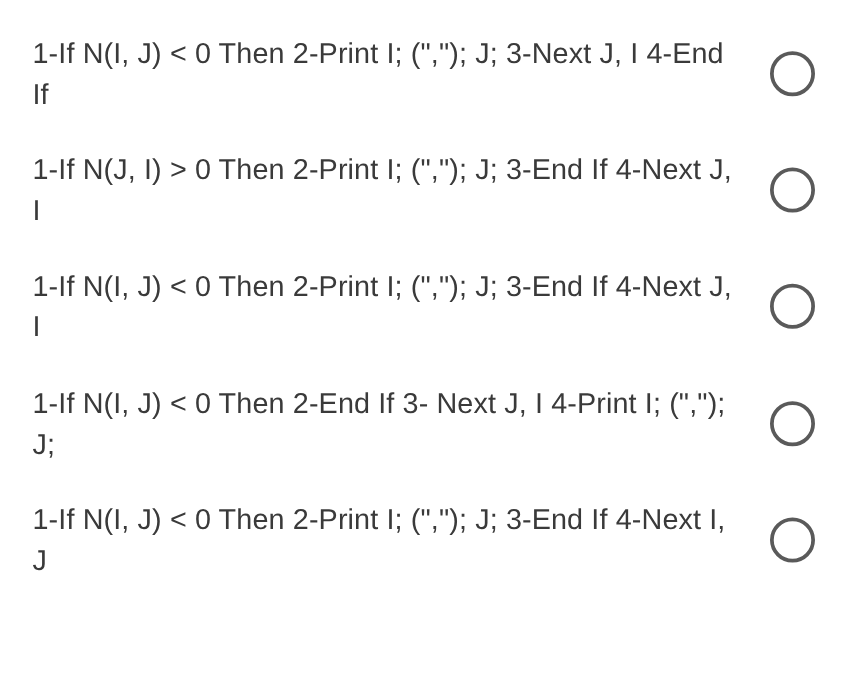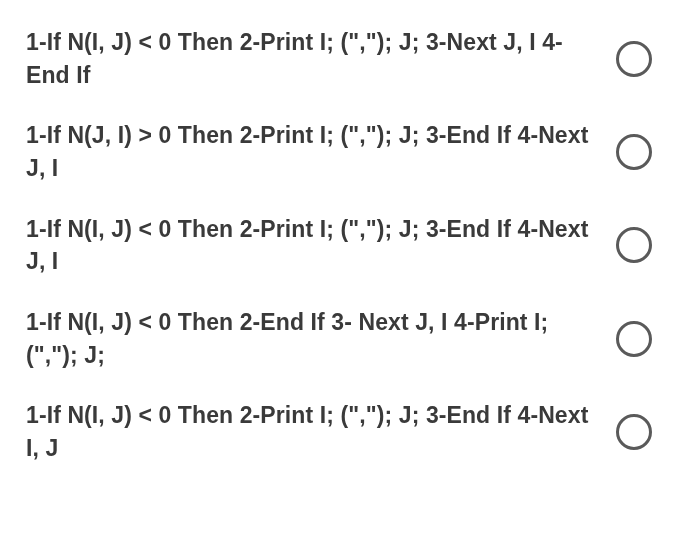--- a/index.html
+++ b/index.html
@@ -1,15 +1,15 @@
 <!DOCTYPE html>
 <html><head>
 <meta charset="utf-8">
 <style>
-  * { margin: 0; padding: 0; box-sizing: border-box; font-weight: bold; }
+  * { margin: 0; padding: 0; box-sizing: border-box; }
   body {
     width: 678px;
     height: 557px;
     background: #ffffff;
     font-family: Arial, Helvetica, sans-serif;
     padding: 26px 26px 0 26px;
   }
   .option {
     display: flex;
     align-items: center;

